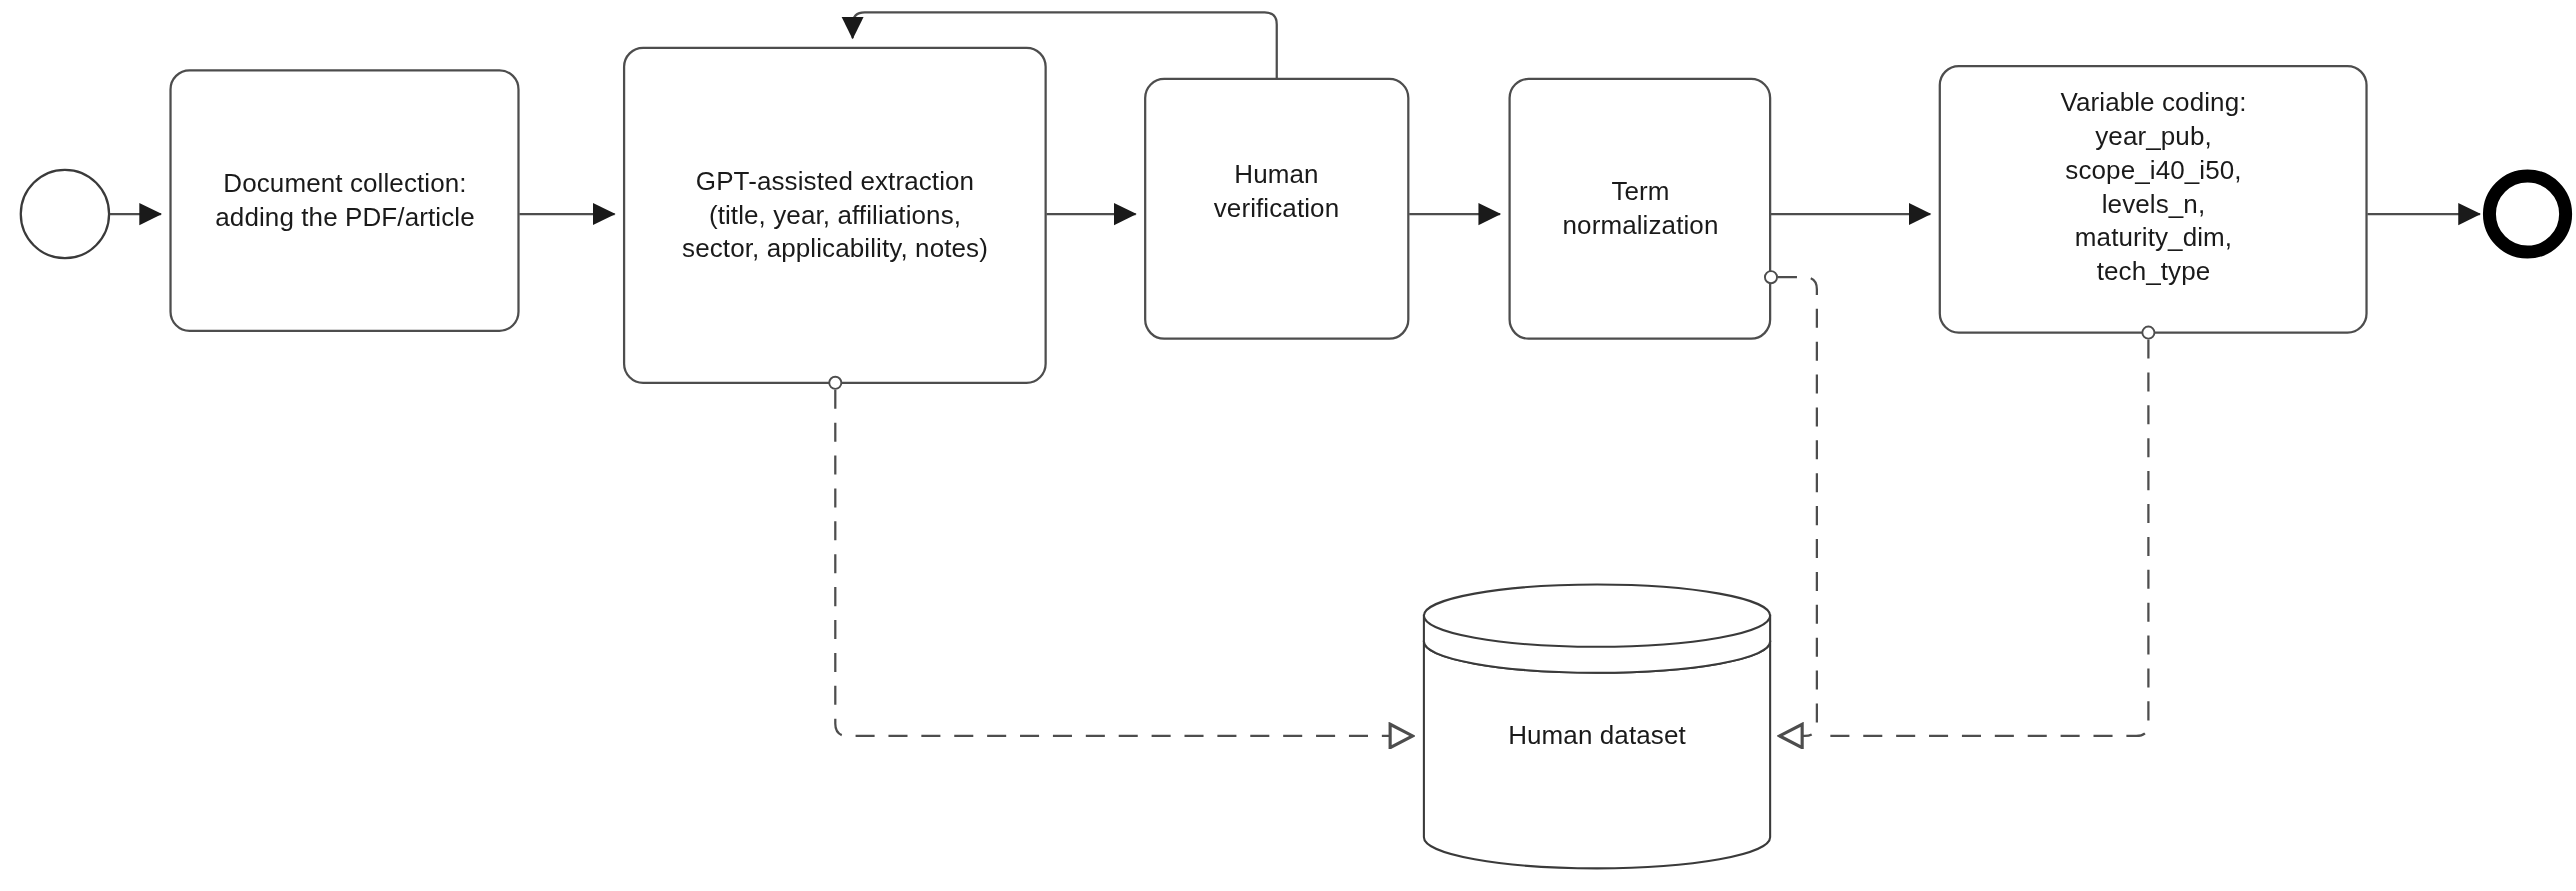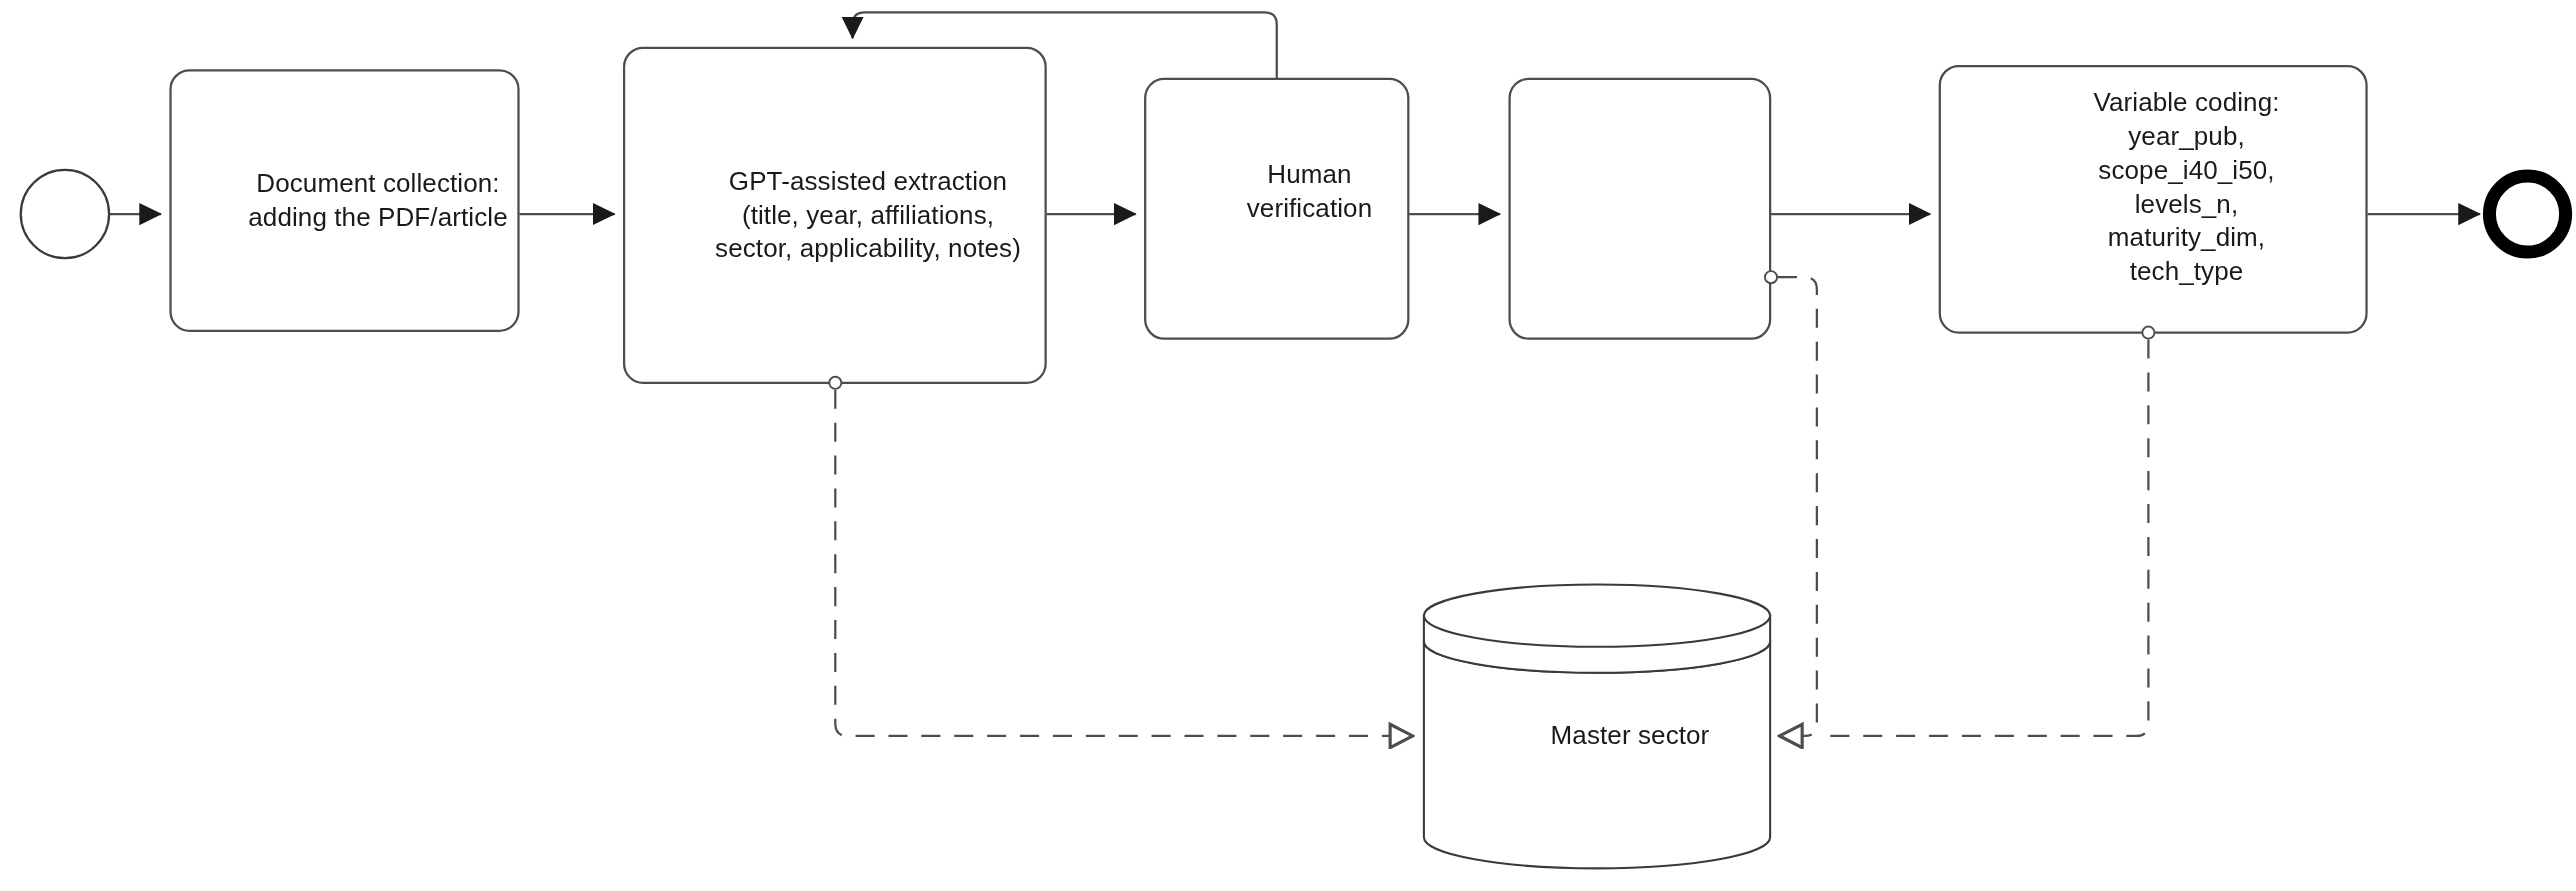--- a/index.html
+++ b/index.html
@@ -31,21 +31,20 @@
     align-items: center;
     justify-content: center;
     text-align: center;
     color: #1a1a1a;
     font-family: "Liberation Sans", sans-serif;
     font-size: 26px;
     line-height: 1.30;
     white-space: pre-line;
     pointer-events: none;
     letter-spacing: 0.1px;
-    padding-left: 33px;
   }
 </style>
 </head>
 <body>
 
 <div id="canvas">
 
   <svg id="diagram-svg" viewBox="0 0 2976 1030" xmlns="http://www.w3.org/2000/svg">
     <defs>
       <marker id="arrow-filled" viewBox="0 0 12 12" refX="10.5" refY="6" markerWidth="11" markerHeight="11" orient="auto-start-reverse">
@@ -104,24 +103,26 @@
   <div class="node-label" style="left:624px; top:48px; width:422px; height:335px;">GPT-assisted extraction
 (title, year, affiliations,
 sector, applicability, notes)</div>
 
   <div class="node-label" style="left:171px; top:70px; width:348px; height:261px;">Document collection:
 adding the PDF/article</div>
 
   <div class="node-label" style="left:1145px; top:62px; width:263px; height:260px;">Human
 verification</div>
 
+  <div class="node-label" style="left:1510px; top:79px; width:261px; height:260px;">Term
+normalization</div>
 
   <div class="node-label" style="left:1940px; top:54px; width:427px; height:267px;">Variable coding:
 year_pub,
 scope_i40_i50,
 levels_n,
 maturity_dim,
 tech_type</div>
 
-  <div class="node-label" style="left:1424px; top:684px; width:346px; height:104px;">Master sector</div>
+  <div class="node-label" style="left:1424px; top:684px; width:346px; height:104px;">Human dataset</div>
 
 </div>
 
 
 </body></html>

